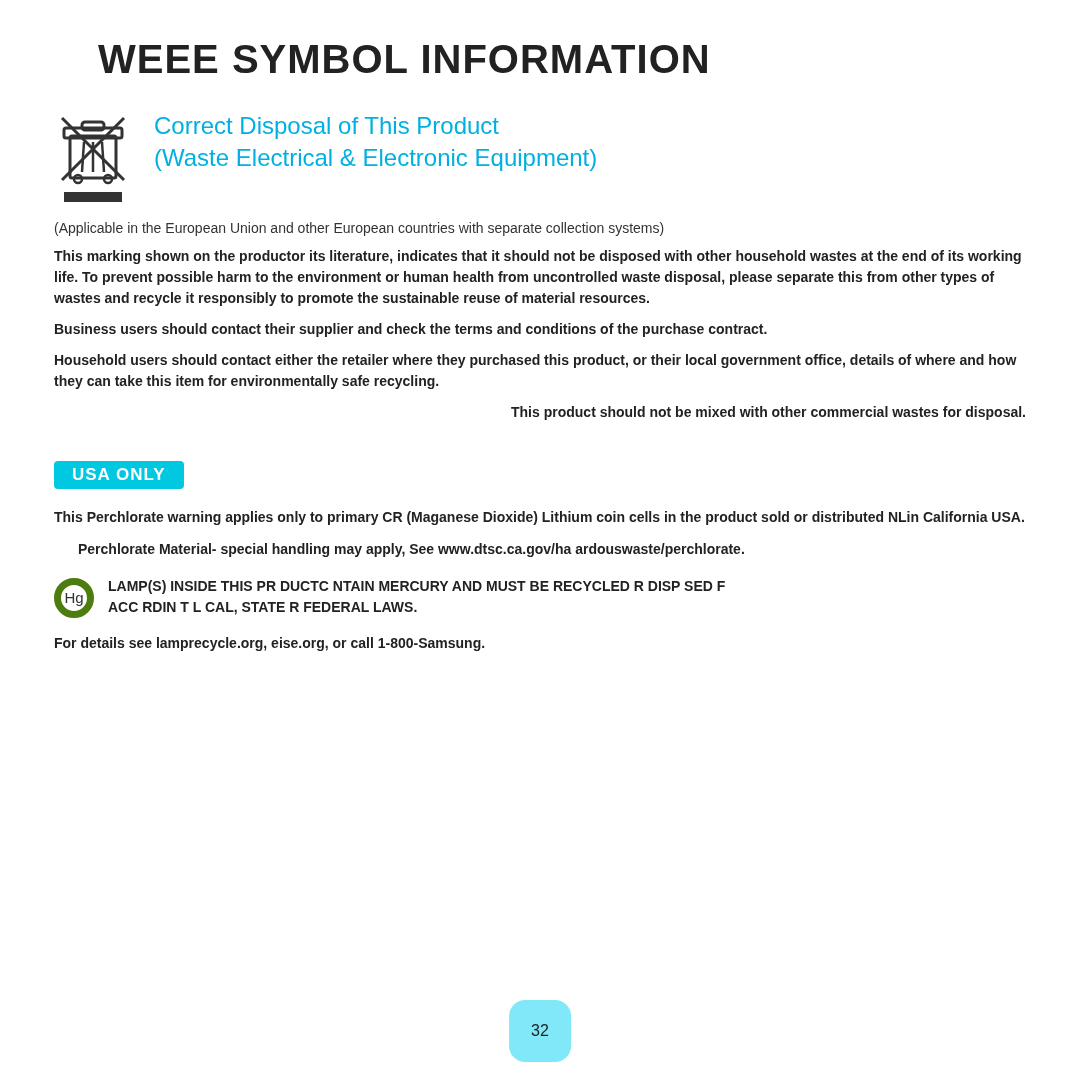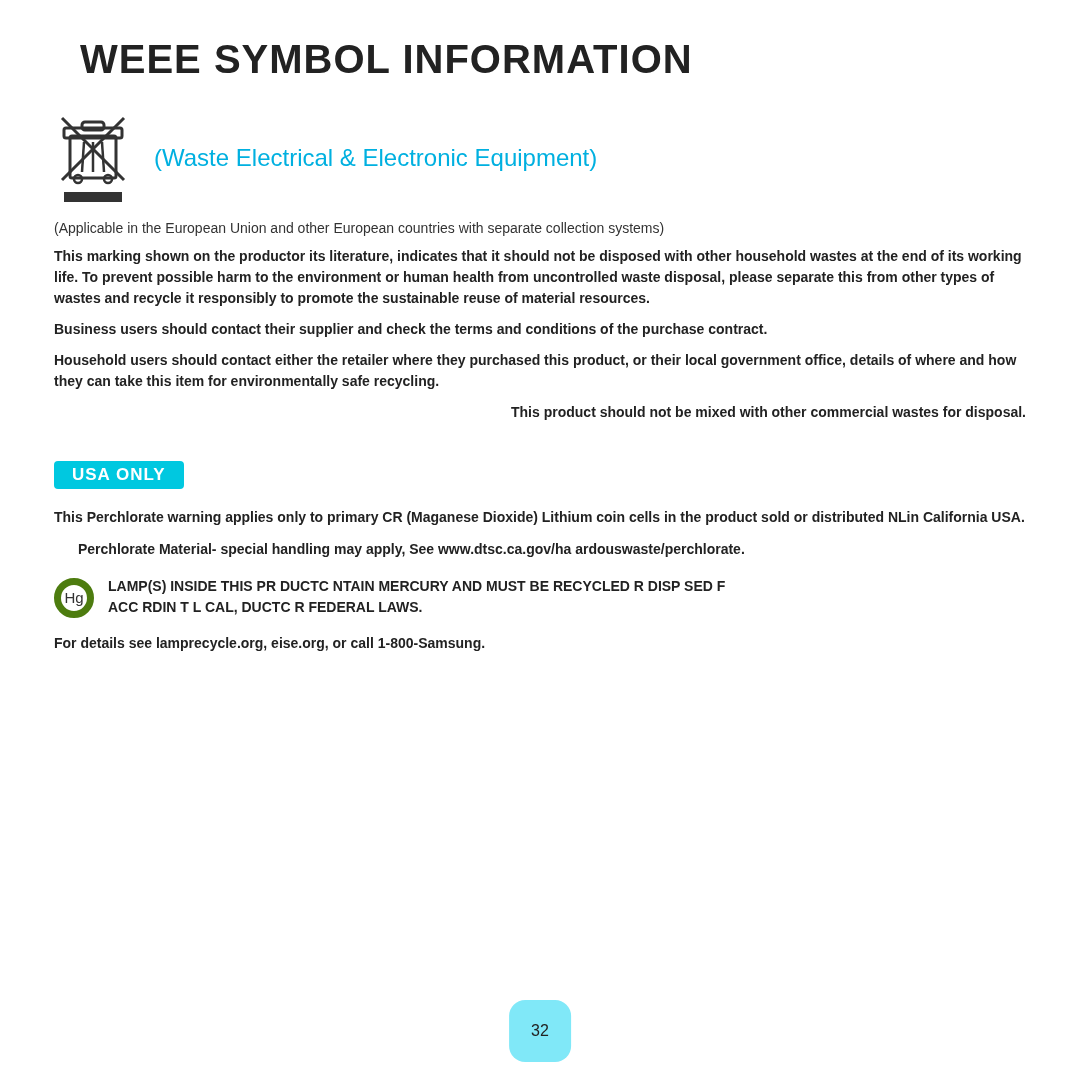--- a/index.html
+++ b/index.html
@@ -19,20 +19,21 @@
       height: 1080px;
       padding: 36px 54px 36px 54px;
       position: relative;
     }
 
     
     .title-section {
       display: flex;
       align-items: center;
       margin-bottom: 28px;
+      margin-left: 18px;
     }
 
     .title-bar-accent {
       width: 8px;
       background: #00b0e0;
       margin-right: 18px;
       flex-shrink: 0;
     }
 
     .page-title {
@@ -225,21 +226,21 @@
         <circle cx="24" cy="69" r="4" fill="none" stroke="#333" stroke-width="2.5"></circle>
         <circle cx="54" cy="69" r="4" fill="none" stroke="#333" stroke-width="2.5"></circle>
 
         <line x1="8" y1="8" x2="70" y2="70" stroke="#333" stroke-width="3"></line>
         <line x1="70" y1="8" x2="8" y2="70" stroke="#333" stroke-width="3"></line>
       </svg>
       <div class="weee-icon-bar"></div>
     </div>
     <div>
       <div class="weee-heading">
-        <br>
+        <span>Correct Disposal of This Product</span><br>
         <span>(Waste Electrical &amp; Electronic Equipment)</span>
       </div>
     </div>
   </div>
 
   
   <p class="section-note">(Applicable in the European Union and other European countries with separate collection systems)</p>
 
   
   <p class="body-bold">This marking shown on the productor its literature, indicates that it should not be disposed with other household wastes at the end of its working life. To prevent possible harm to the environment or human health from uncontrolled waste disposal, please separate this from other types of wastes and recycle it responsibly to promote the sustainable reuse of material resources.</p>
@@ -254,21 +255,21 @@
 
   
   <p class="perchlorate-text">This Perchlorate warning applies only to primary CR (Maganese Dioxide) Lithium coin cells in the product sold or distributed    NLin California USA.</p>
   <p class="perchlorate-indent">Perchlorate Material- special handling may apply, See www.dtsc.ca.gov/ha   ardouswaste/perchlorate.</p>
 
   
   <div class="hg-row">
     <div class="hg-circle">Hg</div>
     <div class="hg-text">
       <span>LAMP(S) INSIDE THIS PR   DUCTC   NTAIN MERCURY AND MUST BE RECYCLED   R DISP   SED   F</span><br>
-      <span>ACC   RDIN  T  L  CAL, DUCTC   R FEDERAL LAWS.</span>
+      <span>ACC   RDIN  T  L  CAL, STATE   R FEDERAL LAWS.</span>
     </div>
   </div>
 
   
   <p class="details-text">For details see lamprecycle.org, eise.org, or call 1-800-Samsung.</p>
 
   
   <div class="page-number-area">
     <span class="page-number-badge">32</span>
   </div>

